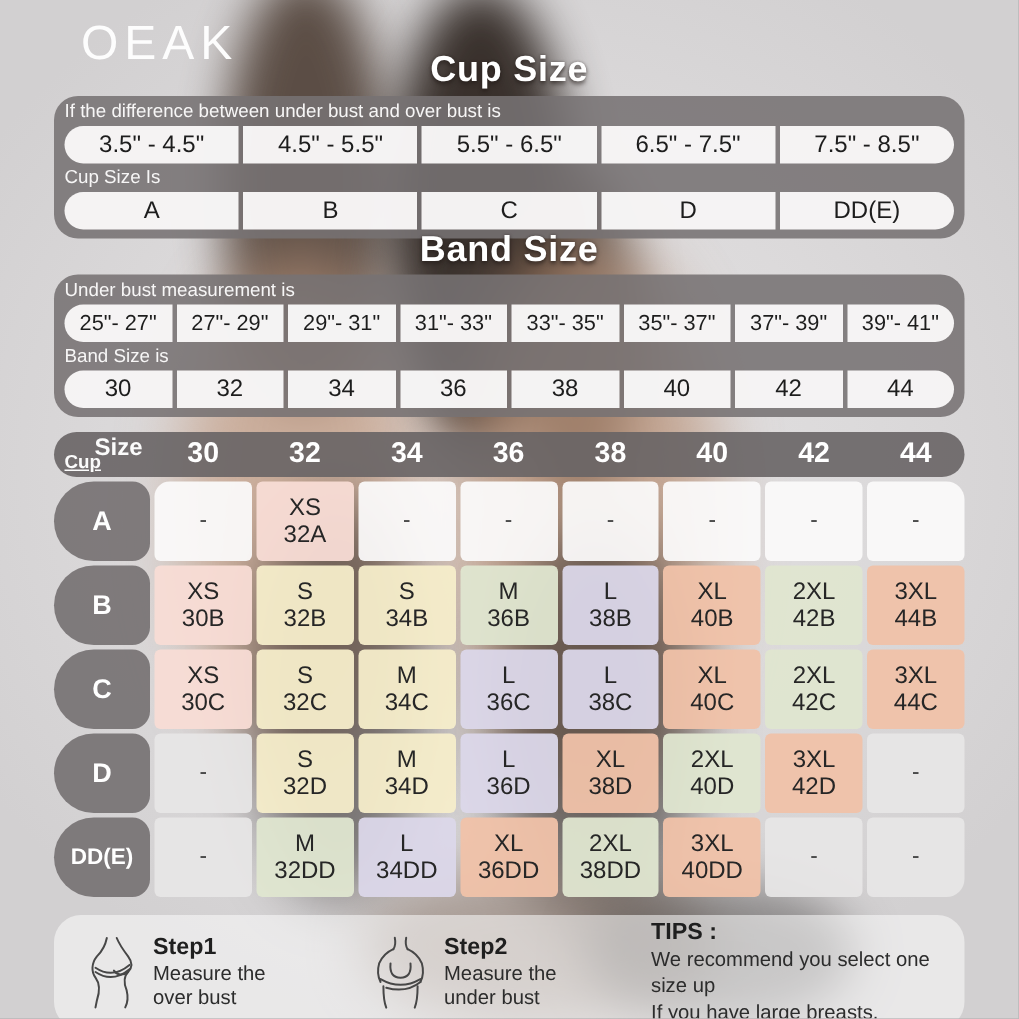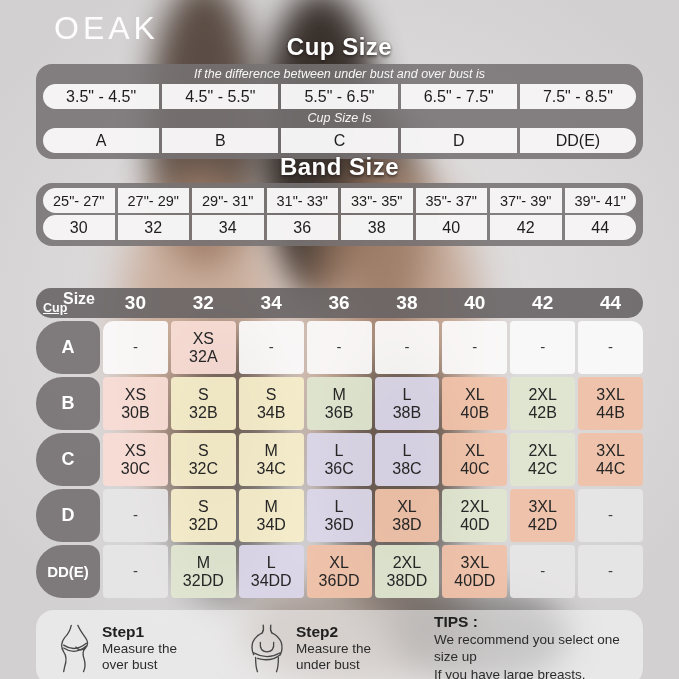--- a/index.html
+++ b/index.html
@@ -24,21 +24,21 @@
   .hdr-logo{position:absolute;left:22px;top:10px;font-size:32px;letter-spacing:4px;color:#fdfdfd;font-weight:400;margin-left:32px;}
   .hdr-label{position:absolute;right:19px;top:19px;font-size:23px;font-weight:700;color:#f2c3b4;letter-spacing:.5px;}
 
   .sec-title{position:absolute;left:0;width:679px;text-align:center;font-size:24px;font-weight:700;color:#ffffff;
     text-shadow:0 2px 3px rgba(35,28,24,.65),0 0 2px rgba(35,28,24,.4);letter-spacing:.5px;}
   .t-cup{top:33px;} .t-band{top:153px;}
 
   .mini-table{position:absolute;left:36px;width:607px;background:rgba(118,114,115,.88);
     border-radius:16px;padding:3px 7px 6px 7px;box-sizing:border-box;}
   .mt-cup{top:64px;} .mt-band{top:183px;}
-  .mini-bar{height:15px;line-height:15px;text-align:center;color:#f7f6f6;font-size:12.5px;font-style:italic;}
+  .mini-bar{height:15px;line-height:15px;color:#f7f6f6;font-size:12.5px;}
   .pill-row{display:flex;column-gap:3px;margin-top:2px;height:25px;}
   .pill-row + .mini-bar{margin-top:2px;}
   .pcell{flex:1;background:rgba(252,251,251,.94);display:flex;align-items:center;justify-content:center;
     color:#1d1d1d;font-size:16px;}
   .pcell:first-child{border-radius:13px 0 0 13px;}
   .pcell:last-child{border-radius:0 13px 13px 0;}
   .mt-band .pcell{font-size:14.5px;}
   .mt-band .num{font-size:16px;}
 
   .matrix{position:absolute;left:36px;top:288px;width:607px;}
@@ -108,30 +108,32 @@
         <div class="pcell">B</div>
         <div class="pcell">C</div>
         <div class="pcell">D</div>
         <div class="pcell">DD(E)</div>
       </div>
   </div>
 
   <div class="sec-title t-band">Band Size</div>
 
   <div class="mini-table mt-band">
+    <div class="mini-bar">Under bust measurement is</div>
     <div class="pill-row" id="band-ranges">
         <div class="pcell">25"- 27"</div>
         <div class="pcell">27"- 29"</div>
         <div class="pcell">29"- 31"</div>
         <div class="pcell">31"- 33"</div>
         <div class="pcell">33"- 35"</div>
         <div class="pcell">35"- 37"</div>
         <div class="pcell">37"- 39"</div>
         <div class="pcell">39"- 41"</div>
       </div>
+    <div class="mini-bar">Band Size is</div>
     <div class="pill-row" id="band-numbers">
         <div class="pcell num">30</div>
         <div class="pcell num">32</div>
         <div class="pcell num">34</div>
         <div class="pcell num">36</div>
         <div class="pcell num">38</div>
         <div class="pcell num">40</div>
         <div class="pcell num">42</div>
         <div class="pcell num">44</div>
       </div>

